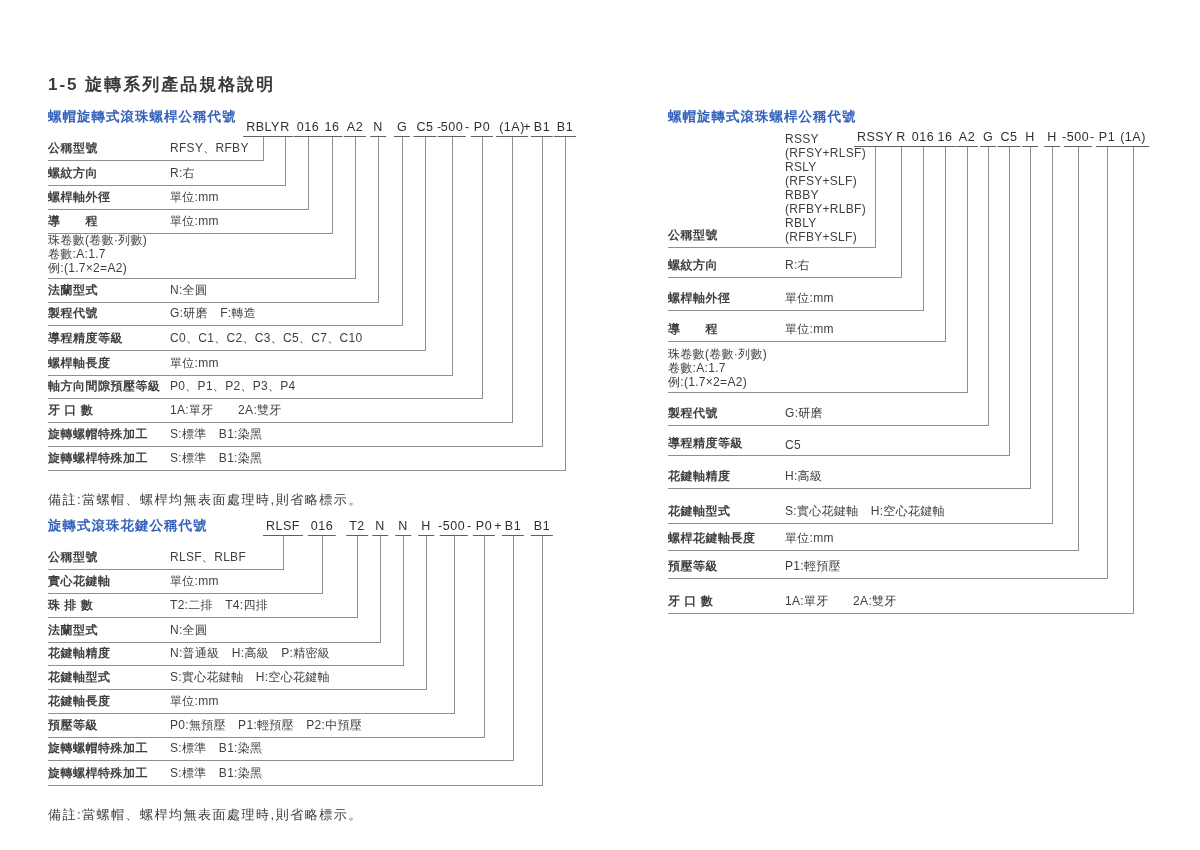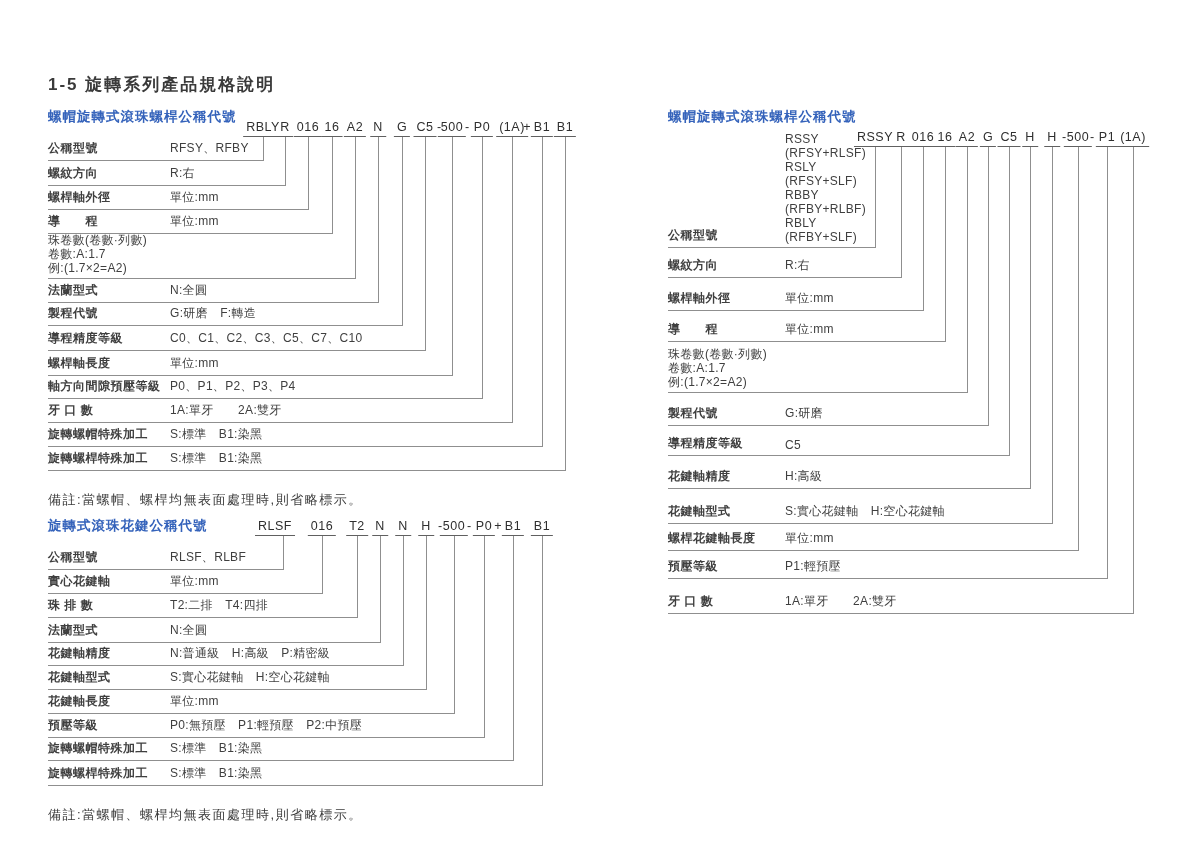--- a/index.html
+++ b/index.html
@@ -203,21 +203,21 @@
     </div>
     <div class="row s2" style="left:668px;top:592px;width:466px;height:21px">
       <span class="lbl">牙 口 數</span>
       <span class="val">1A:單牙　　2A:雙牙</span>
     </div>
   </div>
 
   <div>
     <h2 class="sec-h" style="left:48px;top:506px">旋轉式滾珠花鍵公稱代號</h2>
 
-    <span class="seg" style="left:275px;top:519px">RLSF</span>
+    <span class="seg" style="left:283px;top:519px">RLSF</span>
     <span class="seg" style="left:322px;top:519px">016</span>
     <span class="seg" style="left:357px;top:519px">T2</span>
     <span class="seg" style="left:380px;top:519px">N</span>
     <span class="seg" style="left:403px;top:519px">N</span>
     <span class="seg" style="left:426px;top:519px">H</span>
     <span class="sep" style="left:440px;top:519px">-</span>
     <span class="seg" style="left:454px;top:519px">500</span>
     <span class="sep" style="left:469px;top:519px">-</span>
     <span class="seg" style="left:484px;top:519px">P0</span>
     <span class="sep" style="left:498px;top:519px">+</span>

